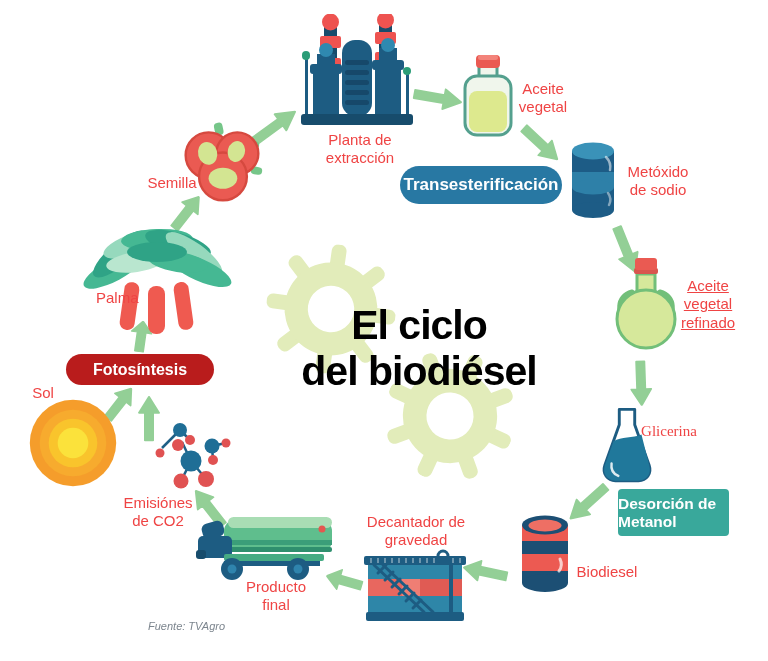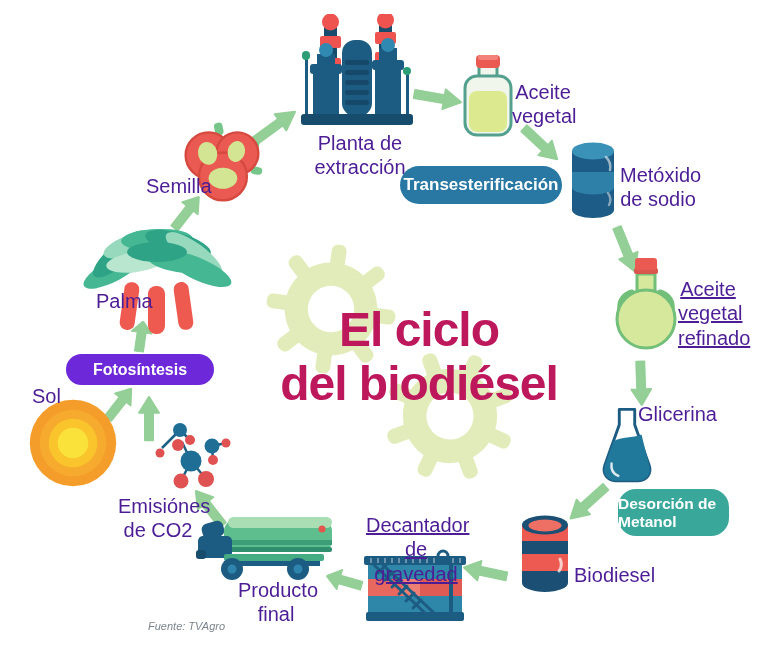--- a/index.html
+++ b/index.html
@@ -1,26 +1,26 @@
 <!DOCTYPE html>
 <html><head>
 <meta charset="utf-8">
 <style>
   html,body{margin:0;padding:0;background:#fff;}
   .canvas{position:relative;width:768px;height:661px;background:#ffffff;overflow:hidden;
           font-family:"Liberation Sans",sans-serif;}
   .gear{position:absolute;}
   .title{position:absolute;left:258px;top:303px;width:322px;text-align:center;
-         color:#be185d;font-weight:bold;font-size:48px;line-height:1.12;letter-spacing:-1px;}
-  .lbl{position:absolute;color:#4c1d95;font-size:20px;line-height:1.22;text-align:center;}
+         color:#000000;font-weight:bold;font-size:41px;line-height:1.12;letter-spacing:-1px;}
+  .lbl{position:absolute;color:#ef4444;font-size:15px;line-height:1.22;text-align:center;}
   .badge{position:absolute;color:#fff;font-weight:bold;display:flex;align-items:center;
          justify-content:center;}
-  .badge.navy{background:#6d28d9;border-radius:17px;}
+  .badge.navy{background:#b91c1c;border-radius:17px;}
   .badge.blue{background:#2878a3;border-radius:20px;}
-  .badge.teal{background:#39a89b;border-radius:18px;line-height:1.15;}
+  .badge.teal{background:#39a89b;border-radius:4px;line-height:1.15;}
   .arrow{position:absolute;transform-origin:center;}
   .node{position:absolute;}
   .source{position:absolute;left:148px;top:620px;color:#7c858e;font-size:11px;font-style:italic;}
 </style>
 </head>
 <body>
 
 <div class="canvas">
 
   <div class="gear" style="left:266px;top:244px;width:130px;height:130px;transform:rotate(8deg);">
@@ -132,21 +132,21 @@
   </div>
 
   <div class="node" style="left:28px;top:398px;">
     <svg width="90" height="90" viewBox="0 0 100 100">
       <circle cx="50" cy="50" r="48" fill="#f59d2b"></circle>
       <circle cx="50" cy="50" r="37" fill="#f7ab2e"></circle>
       <circle cx="50" cy="50" r="27" fill="#f9c42c"></circle>
       <circle cx="50" cy="50" r="17" fill="#fbe23b"></circle>
     </svg>
   </div>
-  <div class="lbl" style="left:32px;top:384px;width:34px;text-align:left;">Sol</div>
+  <div class="lbl" style="left:26px;top:384px;width:34px;text-align:center;">Sol</div>
 
   <div class="badge navy" style="left:66px;top:354px;width:148px;height:31px;font-size:16px;">Fotosíntesis</div>
 
   <div class="node" style="left:78px;top:218px;">
     <svg width="158" height="118" viewBox="0 0 158 118">
       <g fill="#ef5a50">
         <rect x="44" y="64" width="15" height="48" rx="7" transform="rotate(8 51 88)"></rect>
         <rect x="70" y="68" width="17" height="48" rx="8"></rect>
         <rect x="98" y="64" width="15" height="48" rx="7" transform="rotate(-8 105 88)"></rect>
       </g>
@@ -260,21 +260,21 @@
   </div>
   <div class="lbl" style="left:678px;top:277px;width:60px;text-decoration:underline;">Aceite vegetal refinado</div>
 
   <div class="node" style="left:600px;top:405px;">
     <svg width="54" height="82" viewBox="0 0 56 84">
       <path d="M20,4 h16 v16 L51,62 c3,9 -3,16 -11,16 H16 C8,78 2,71 5,62 L20,20 Z" fill="#ffffff" stroke="#1d5c82" stroke-width="3" stroke-linejoin="round"></path>
       <path d="M14,37 C22,32 34,34 43,30 L51,62 c3,9 -3,16 -11,16 H16 C8,78 2,71 5,62 Z" fill="#20789b"></path>
       <path d="M12,60 c-1,7 2,11 7,13" stroke="#ffffff" stroke-width="2.5" fill="none" opacity="0.85" stroke-linecap="round"></path>
     </svg>
   </div>
-  <div class="lbl" style="left:638px;top:402px;width:62px;">Glicerina</div>
+  <div class="lbl" style="left:638px;top:422px;width:62px;font-family:Liberation Serif, serif;">Glicerina</div>
 
   <div class="badge teal" style="left:618px;top:489px;width:111px;height:47px;font-size:15.5px;">Desorción de Metanol</div>
 
   <div class="node" style="left:520px;top:513px;">
     <svg width="50" height="82" viewBox="0 0 50 82">
       <rect x="2" y="12" width="46" height="58" fill="#ec5a52"></rect>
       <rect x="2" y="28" width="46" height="13" fill="#1c4f74"></rect>
       <rect x="2" y="58" width="46" height="12" fill="#1c4f74"></rect>
       <ellipse cx="25" cy="70" rx="23" ry="9" fill="#1c4f74"></ellipse>
       <ellipse cx="25" cy="12" rx="23" ry="9.5" fill="#1c4f74"></ellipse>
@@ -313,21 +313,21 @@
         <line x1="14" y1="25" x2="22" y2="17"></line>
         <line x1="21" y1="32" x2="29" y2="24"></line>
         <line x1="28" y1="39" x2="36" y2="31"></line>
         <line x1="35" y1="46" x2="43" y2="38"></line>
         <line x1="42" y1="53" x2="50" y2="45"></line>
         <line x1="49" y1="60" x2="57" y2="52"></line>
       </g>
       <rect x="2" y="64" width="98" height="9" rx="2" fill="#1d5c82"></rect>
     </svg>
   </div>
-  <div class="lbl" style="left:366px;top:513px;width:100px;text-decoration:underline;">Decantador de gravedad</div>
+  <div class="lbl" style="left:366px;top:513px;width:100px;">Decantador de gravedad</div>
 
   <div class="node" style="left:194px;top:512px;">
     <svg width="142" height="70" viewBox="0 0 142 70">
       <rect x="8" y="10" width="22" height="16" rx="6" fill="#1d5c82" transform="rotate(-16 19 18)"></rect>
       <rect x="30" y="8" width="108" height="32" rx="11" fill="#5fbe8d"></rect>
       <rect x="34" y="5" width="104" height="11" rx="5.5" fill="#a9ddb4"></rect>
       <rect x="30" y="28" width="108" height="5" fill="#3b9e79"></rect>
       <rect x="30" y="35" width="108" height="5" rx="2" fill="#2f8f6e"></rect>
       <circle cx="128" cy="17" r="3.5" fill="#e4574f"></circle>
       <rect x="4" y="24" width="34" height="22" rx="5" fill="#1d5c82"></rect>

